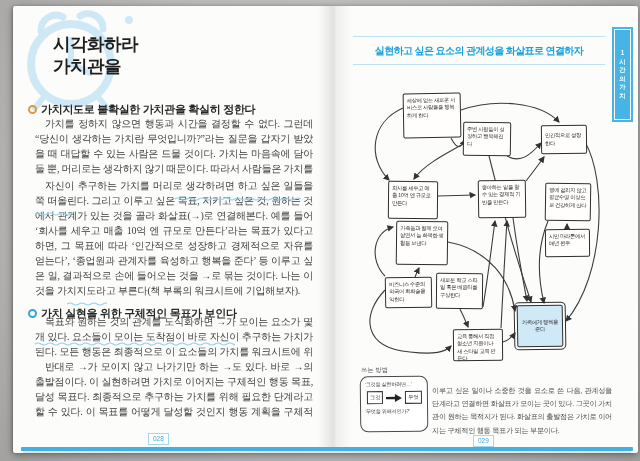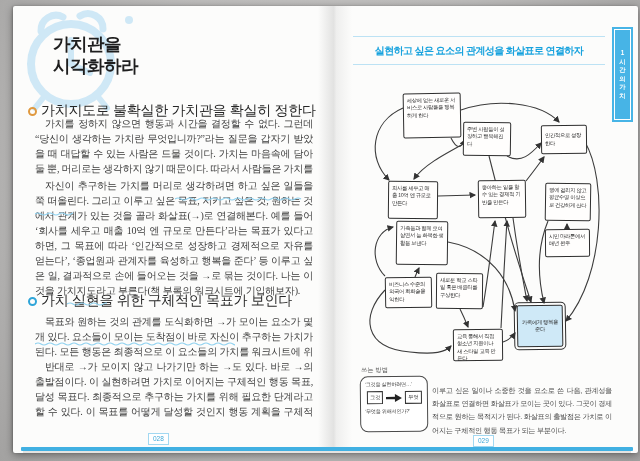--- a/index.html
+++ b/index.html
@@ -16,21 +16,21 @@
   .bottom-stack{position:absolute;left:10px;top:445px;width:608px;height:2px;background:#e4e3e1;}
 
   
   .clock{position:absolute;left:0px;top:-2px;}
   .lp-title{position:absolute;left:40px;top:28px;font-size:17.5px;font-weight:800;color:#1e1e1e;
             line-height:1.24;letter-spacing:-.5px;}
   .heading{position:absolute;left:15px;display:flex;align-items:center;gap:4px;}
   .bullet{width:5px;height:5px;border-radius:50%;flex:0 0 auto;}
   .b1{border:2.5px solid #e0993f;}
   .b2{border:2.5px solid #2fa5d8;}
-  .heading .ht{font-size:14px;font-weight:400;color:#262626;letter-spacing:-.3px;}
+  .heading .ht{font-size:11px;font-weight:700;color:#262626;letter-spacing:-.3px;}
   .para{position:absolute;left:22px;width:278px;font-family:"Liberation Serif",serif;
         font-size:10px;line-height:15px;color:#3a3a3a;text-align:justify;
         letter-spacing:-.2px;overflow:hidden;margin:0;}
   .indent{text-indent:10px;}
   .pagenum{position:absolute;font-size:6.5px;color:#3fa8d8;border:1px solid #a2d8f1;
            background:#fff;padding:2px 4px 1px 4px;line-height:1;}
   .wavy{position:absolute;pointer-events:none;}
 
   
   .fig-title{position:absolute;left:340px;top:30px;width:252px;height:27px;
@@ -73,32 +73,32 @@
             <path d="M67,12 A15,15 0 0,1 90,25" stroke-width="7"></path>
             <path d="M58,36 L58,60 L77,69" stroke-width="6"></path>
             <path d="M30,94 L22,104" stroke-width="6"></path>
             <path d="M86,94 L94,104" stroke-width="6"></path>
             <circle cx="116" cy="16" r="4" fill="#cfe8f6" stroke="none"></circle>
           </g>
         </svg>
       </div>
 
       <div class="lp-title">
+        <div>시각화하라</div>
         <div>가치관을</div>
-        <div>시각화하라</div>
       </div>
 
       <div class="heading" style="top:96px;">
         <span class="bullet b1"></span>
         <span class="ht">가치지도로 불확실한 가치관을 확실히 정한다</span>
       </div>
       <p class="para indent" style="top:110px;height:62px;">가치를 정하지 않으면 행동과 시간을 결정할 수 없다. 그런데 “당신이 생각하는 가치란 무엇입니까?”라는 질문을 갑자기 받았을 때 대답할 수 있는 사람은 드물 것이다. 가치는 마음속에 담아둘 뿐, 머리로는 생각하지 않기 때문이다. 따라서 사람들은 가치를 막연하게 생각하는 경향이 있다.</p>
       <p class="para indent" style="top:172px;height:122px;">자신이 추구하는 가치를 머리로 생각하려면 하고 싶은 일들을 쭉 떠올린다. 그리고 이루고 싶은 목표, 지키고 싶은 것, 원하는 것에서 관계가 있는 것을 골라 화살표(→)로 연결해본다. 예를 들어 ‘회사를 세우고 매출 10억 엔 규모로 만든다’라는 목표가 있다고 하면, 그 목표에 따라 ‘인간적으로 성장하고 경제적으로 자유를 얻는다’, ‘종업원과 관계자를 육성하고 행복을 준다’ 등 이루고 싶은 일, 결과적으로 손에 들어오는 것을 →로 묶는 것이다. 나는 이것을 가치지도라고 부른다(책 부록의 워크시트에 기입해보자).</p>
 
-      <div class="heading" style="top:286px;">
+      <div class="heading" style="top:300px;">
         <span class="bullet b2"></span>
         <span class="ht">가치 실현을 위한 구체적인 목표가 보인다</span>
       </div>
       <p class="para indent" style="top:308px;height:47px;">목표와 원하는 것의 관계를 도식화하면 →가 모이는 요소가 몇 개 있다. 요소들이 모이는 도착점이 바로 자신이 추구하는 가치가 된다. 모든 행동은 최종적으로 이 요소들의 가치를 워크시트에 위해 해야 한다.</p>
       <p class="para indent" style="top:353px;height:63px;">반대로 →가 모이지 않고 나가기만 하는 →도 있다. 바로 →의 출발점이다. 이 실현하려면 가치로 이어지는 구체적인 행동 목표, 달성 목표다. 최종적으로 추구하는 가치를 위해 필요한 단계라고 할 수 있다. 이 목표를 어떻게 달성할 것인지 행동 계획을 구체적으로 세워야 한다.</p>
 
       <svg class="wavy" style="left:162px;top:191px;" width="128" height="5">
         <path d="M0 2q3 -2 6 0t6 0t6 0t6 0t6 0t6 0t6 0t6 0t6 0t6 0t6 0t6 0t6 0t6 0t6 0t6 0t6 0t6 0t6 0t6 0t6 0" fill="none" stroke="#8ed1ef" stroke-width="1.1"></path>
       </svg>
       <svg class="wavy" style="left:22px;top:206px;" width="38" height="5">
@@ -177,21 +177,21 @@
           <span class="mini-box">그것</span>
           <svg width="16" height="8">
             <line x1="0" y1="4" x2="10" y2="4" stroke="#222" stroke-width="2.4"></line>
             <path d="M9,0 L16,4 L9,8 Z" fill="#222"></path>
           </svg>
           <span class="mini-box">무엇</span>
         </div>
         <div class="usage-hint">‘무엇을 위해서인가?’</div>
       </div>
 
-      <div class="caption">이루고 싶은 일이나 소중한 것을 요소로 쓴 다음, 관계성을 화살표로 연결하면 화살표가 모이는 곳이 있다. 그곳이 경제적으로 원하는 목적지가 된다. 화살표의 출발점은 가치로 이어지는 구체적인 행동 목표가 되는 부분이다.</div>
+      <div class="caption">이루고 싶은 일이나 소중한 것을 요소로 쓴 다음, 관계성을 단계라고 연결하면 화살표가 모이는 곳이 있다. 그곳이 가치관이 원하는 목적지가 된다. 화살표의 출발점은 가치로 이어지는 구체적인 행동 목표가 되는 부분이다.</div>
 
       <div class="pagenum" style="left:460px;top:429px;">029</div>
     </div>
 
     <div class="bottom-edge"></div>
     <div class="bottom-stack"></div>
   </div>
 </div>
 
 </body></html>

